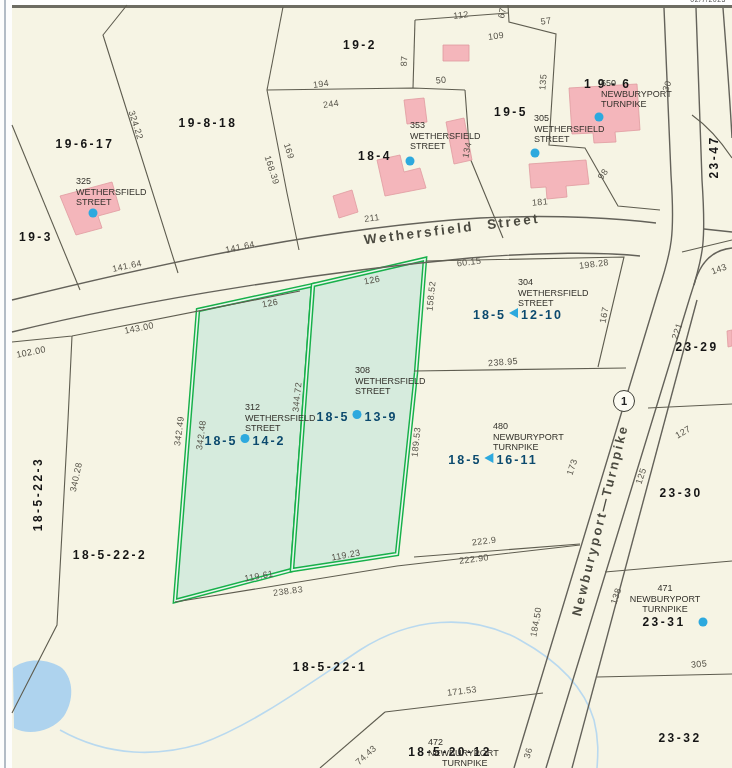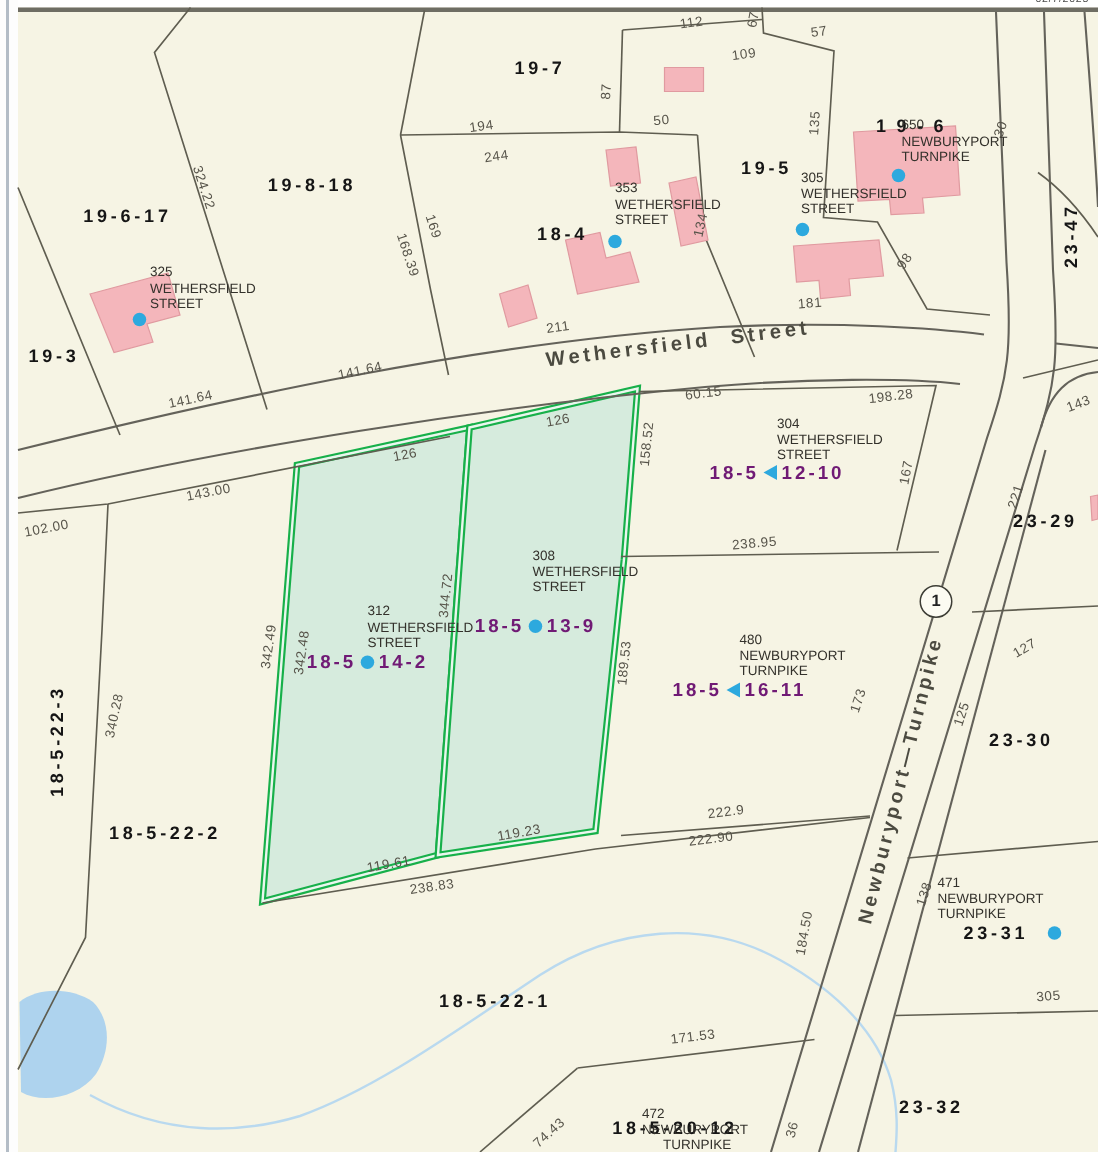--- a/index.html
+++ b/index.html
@@ -12,23 +12,23 @@
   .map-frame-top{position:absolute;left:12px;top:5px;width:720px;height:3px;background:#6e6d63;}
   svg.geo{position:absolute;left:0;top:0;width:732px;height:768px;}
   .date-stamp{position:absolute;top:-4px;right:6px;font-size:7px;color:#4a4a4a;letter-spacing:.5px;}
   
   .dim{position:absolute;font-size:9px;color:#57544a;white-space:nowrap;letter-spacing:.4px;
        transform:translate(-50%,-50%) rotate(var(--r,0deg));transform-origin:center;}
   .pid{position:absolute;font-size:12px;font-weight:bold;color:#151515;letter-spacing:2.5px;white-space:nowrap;
        transform:translate(-50%,-50%) rotate(var(--r,0deg));transform-origin:center;}
   .addr{position:absolute;font-size:9px;line-height:10.5px;color:#33312b;white-space:nowrap;}
   .addr span{display:block;}
-  .addr.ra{text-align:left;}
-  .sel{position:absolute;display:flex;align-items:center;gap:3px;font-size:12.5px;font-weight:bold;
-       color:#701a75;letter-spacing:2px;white-space:nowrap;transform:translate(-50%,-50%);}
+  .addr.ra{text-align:center;}
+  .sel{position:absolute;display:flex;gap:3px;font-size:12.5px;font-weight:bold;
+       color:#0c4a6e;letter-spacing:2px;white-space:nowrap;transform:translate(-50%,-50%);}
   .mdot{width:9px;height:9px;border-radius:50%;background:#2da9de;flex:0 0 auto;}
   .mtri{width:0;height:0;border-top:5px solid transparent;border-bottom:5px solid transparent;
         border-right:9px solid #2da9de;flex:0 0 auto;}
   .street-label{position:absolute;font-size:13.5px;font-weight:bold;color:#4b4a40;letter-spacing:2.5px;
         word-spacing:7px;white-space:nowrap;transform:translate(-50%,-50%) rotate(var(--r,0deg));}
   .shield{position:absolute;width:22px;height:22px;border-radius:50%;background:#fcfbf2;border:1.5px solid #3d3d35;
         display:flex;align-items:center;justify-content:center;font-size:11px;font-weight:bold;color:#222;
         transform:translate(-50%,-50%);box-sizing:border-box;}
 </style>
 </head>
@@ -117,30 +117,30 @@
     <div class="date-stamp">02/7/2025</div>
 
     <div class="street-label" style="left:452px;top:229px;--r:-7deg">Wethersfield Street</div>
     <div class="street-label" style="left:600px;top:520px;--r:-76deg;font-size:13px">Newburyport—Turnpike</div>
     <div class="shield" style="left:624px;top:401px">
         <span>1</span>
       </div>
 
     <div class="pid" style="left:85px;top:144px">19-6-17</div>
     <div class="pid" style="left:208px;top:123px">19-8-18</div>
-    <div class="pid" style="left:360px;top:45px">19-7</div>
+    <div class="pid" style="left:360px;top:45px">19-2</div>
     <div class="pid" style="left:511px;top:112px">19-5</div>
     <div class="pid" style="left:610px;top:84px;letter-spacing:7px">19-6</div>
     <div class="pid" style="left:375px;top:156px">18-4</div>
     <div class="pid" style="left:36px;top:237px">19-3</div>
     <div class="pid" style="left:714px;top:157px;--r:-90deg">23-47</div>
     <div class="pid" style="left:697px;top:347px">23-29</div>
     <div class="pid" style="left:681px;top:493px">23-30</div>
     <div class="pid" style="left:664px;top:622px">23-31</div>
-    <div class="pid" style="left:621px;top:738px">23-32</div>
+    <div class="pid" style="left:680px;top:738px">23-32</div>
     <div class="pid" style="left:38px;top:494px;--r:-90deg">18-5-22-3</div>
     <div class="pid" style="left:110px;top:555px">18-5-22-2</div>
     <div class="pid" style="left:330px;top:667px">18-5-22-1</div>
     <div class="pid" style="left:450px;top:752px">18-5-20-12</div>
 
     <div class="sel" style="left:245px;top:441px">
       <span>18-5</span>
       <span class="mdot"></span>
       <span>14-2</span>
     </div>
@@ -153,21 +153,21 @@
       <span>18-5</span>
       <span class="mtri"></span>
       <span>12-10</span>
     </div>
     <div class="sel" style="left:493px;top:460px">
       <span>18-5</span>
       <span class="mtri"></span>
       <span>16-11</span>
     </div>
 
-    <div class="addr" style="left:100px;top:176px">
+    <div class="addr" style="left:76px;top:176px">
       <span>325</span>
         <span>WETHERSFIELD</span>
         <span>STREET</span>
     </div>
     <div class="addr" style="left:410px;top:120px">
       <span>353</span>
         <span>WETHERSFIELD</span>
         <span>STREET</span>
     </div>
     <div class="addr" style="left:534px;top:113px">

